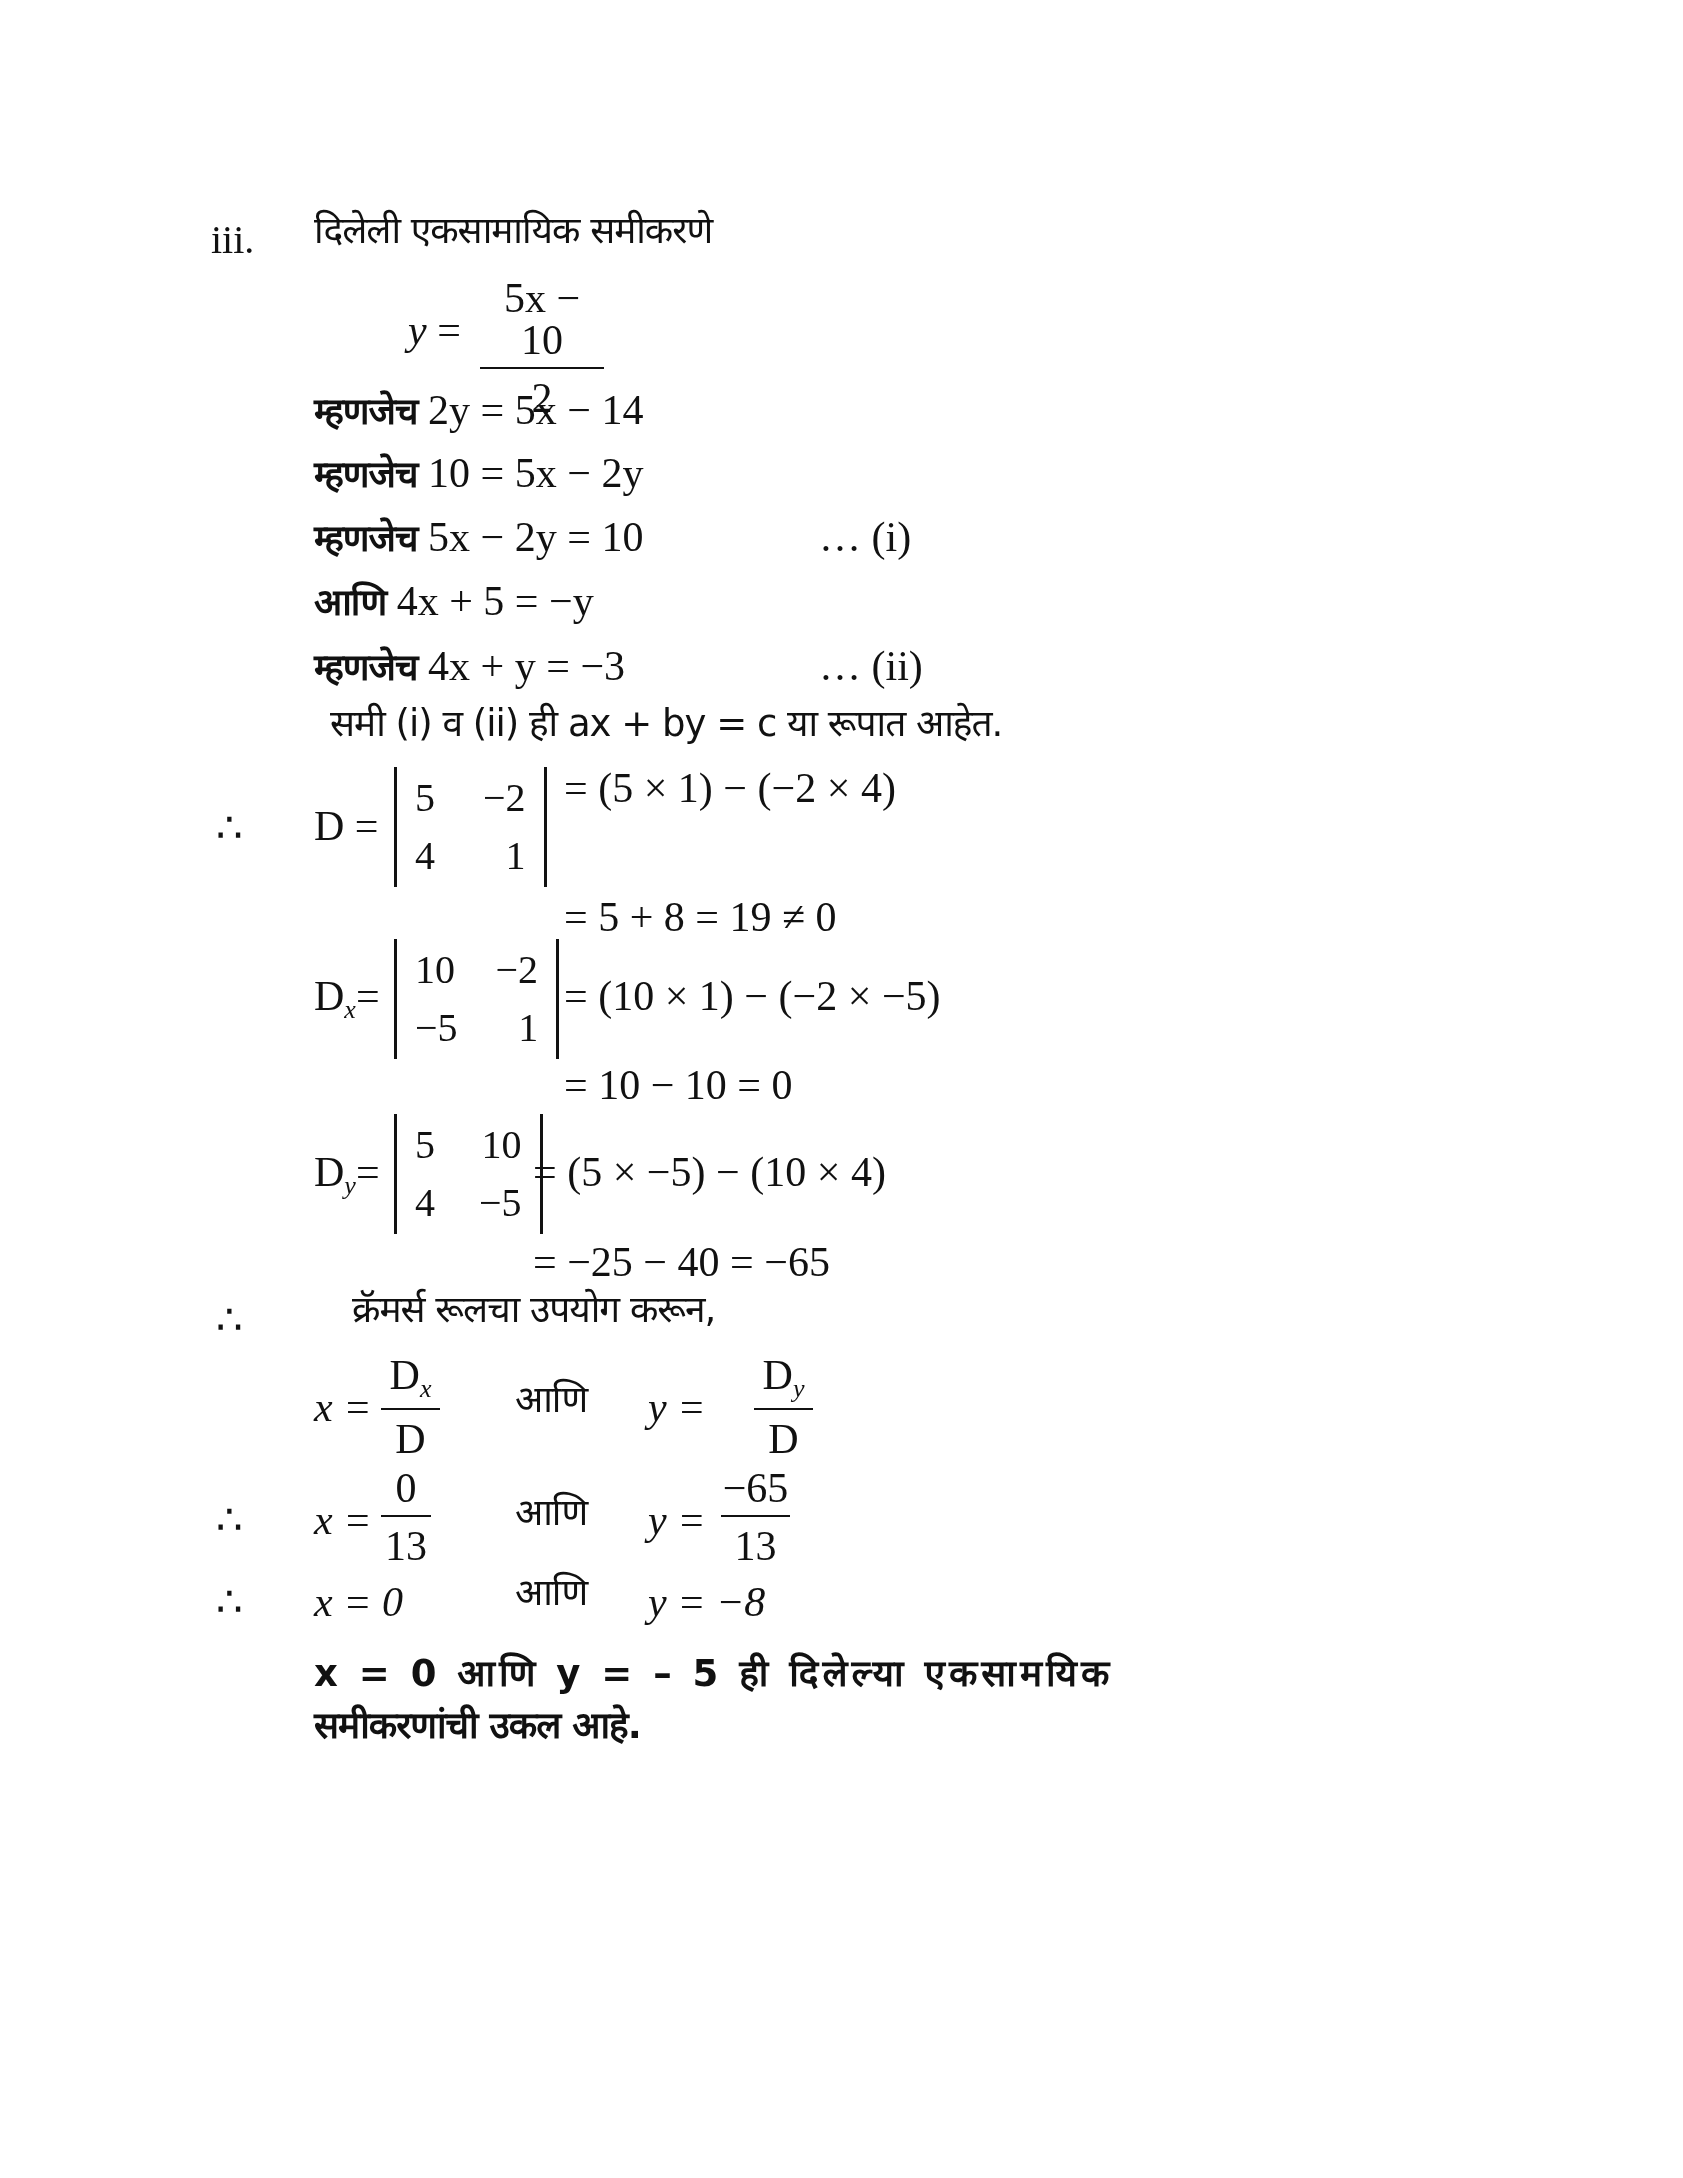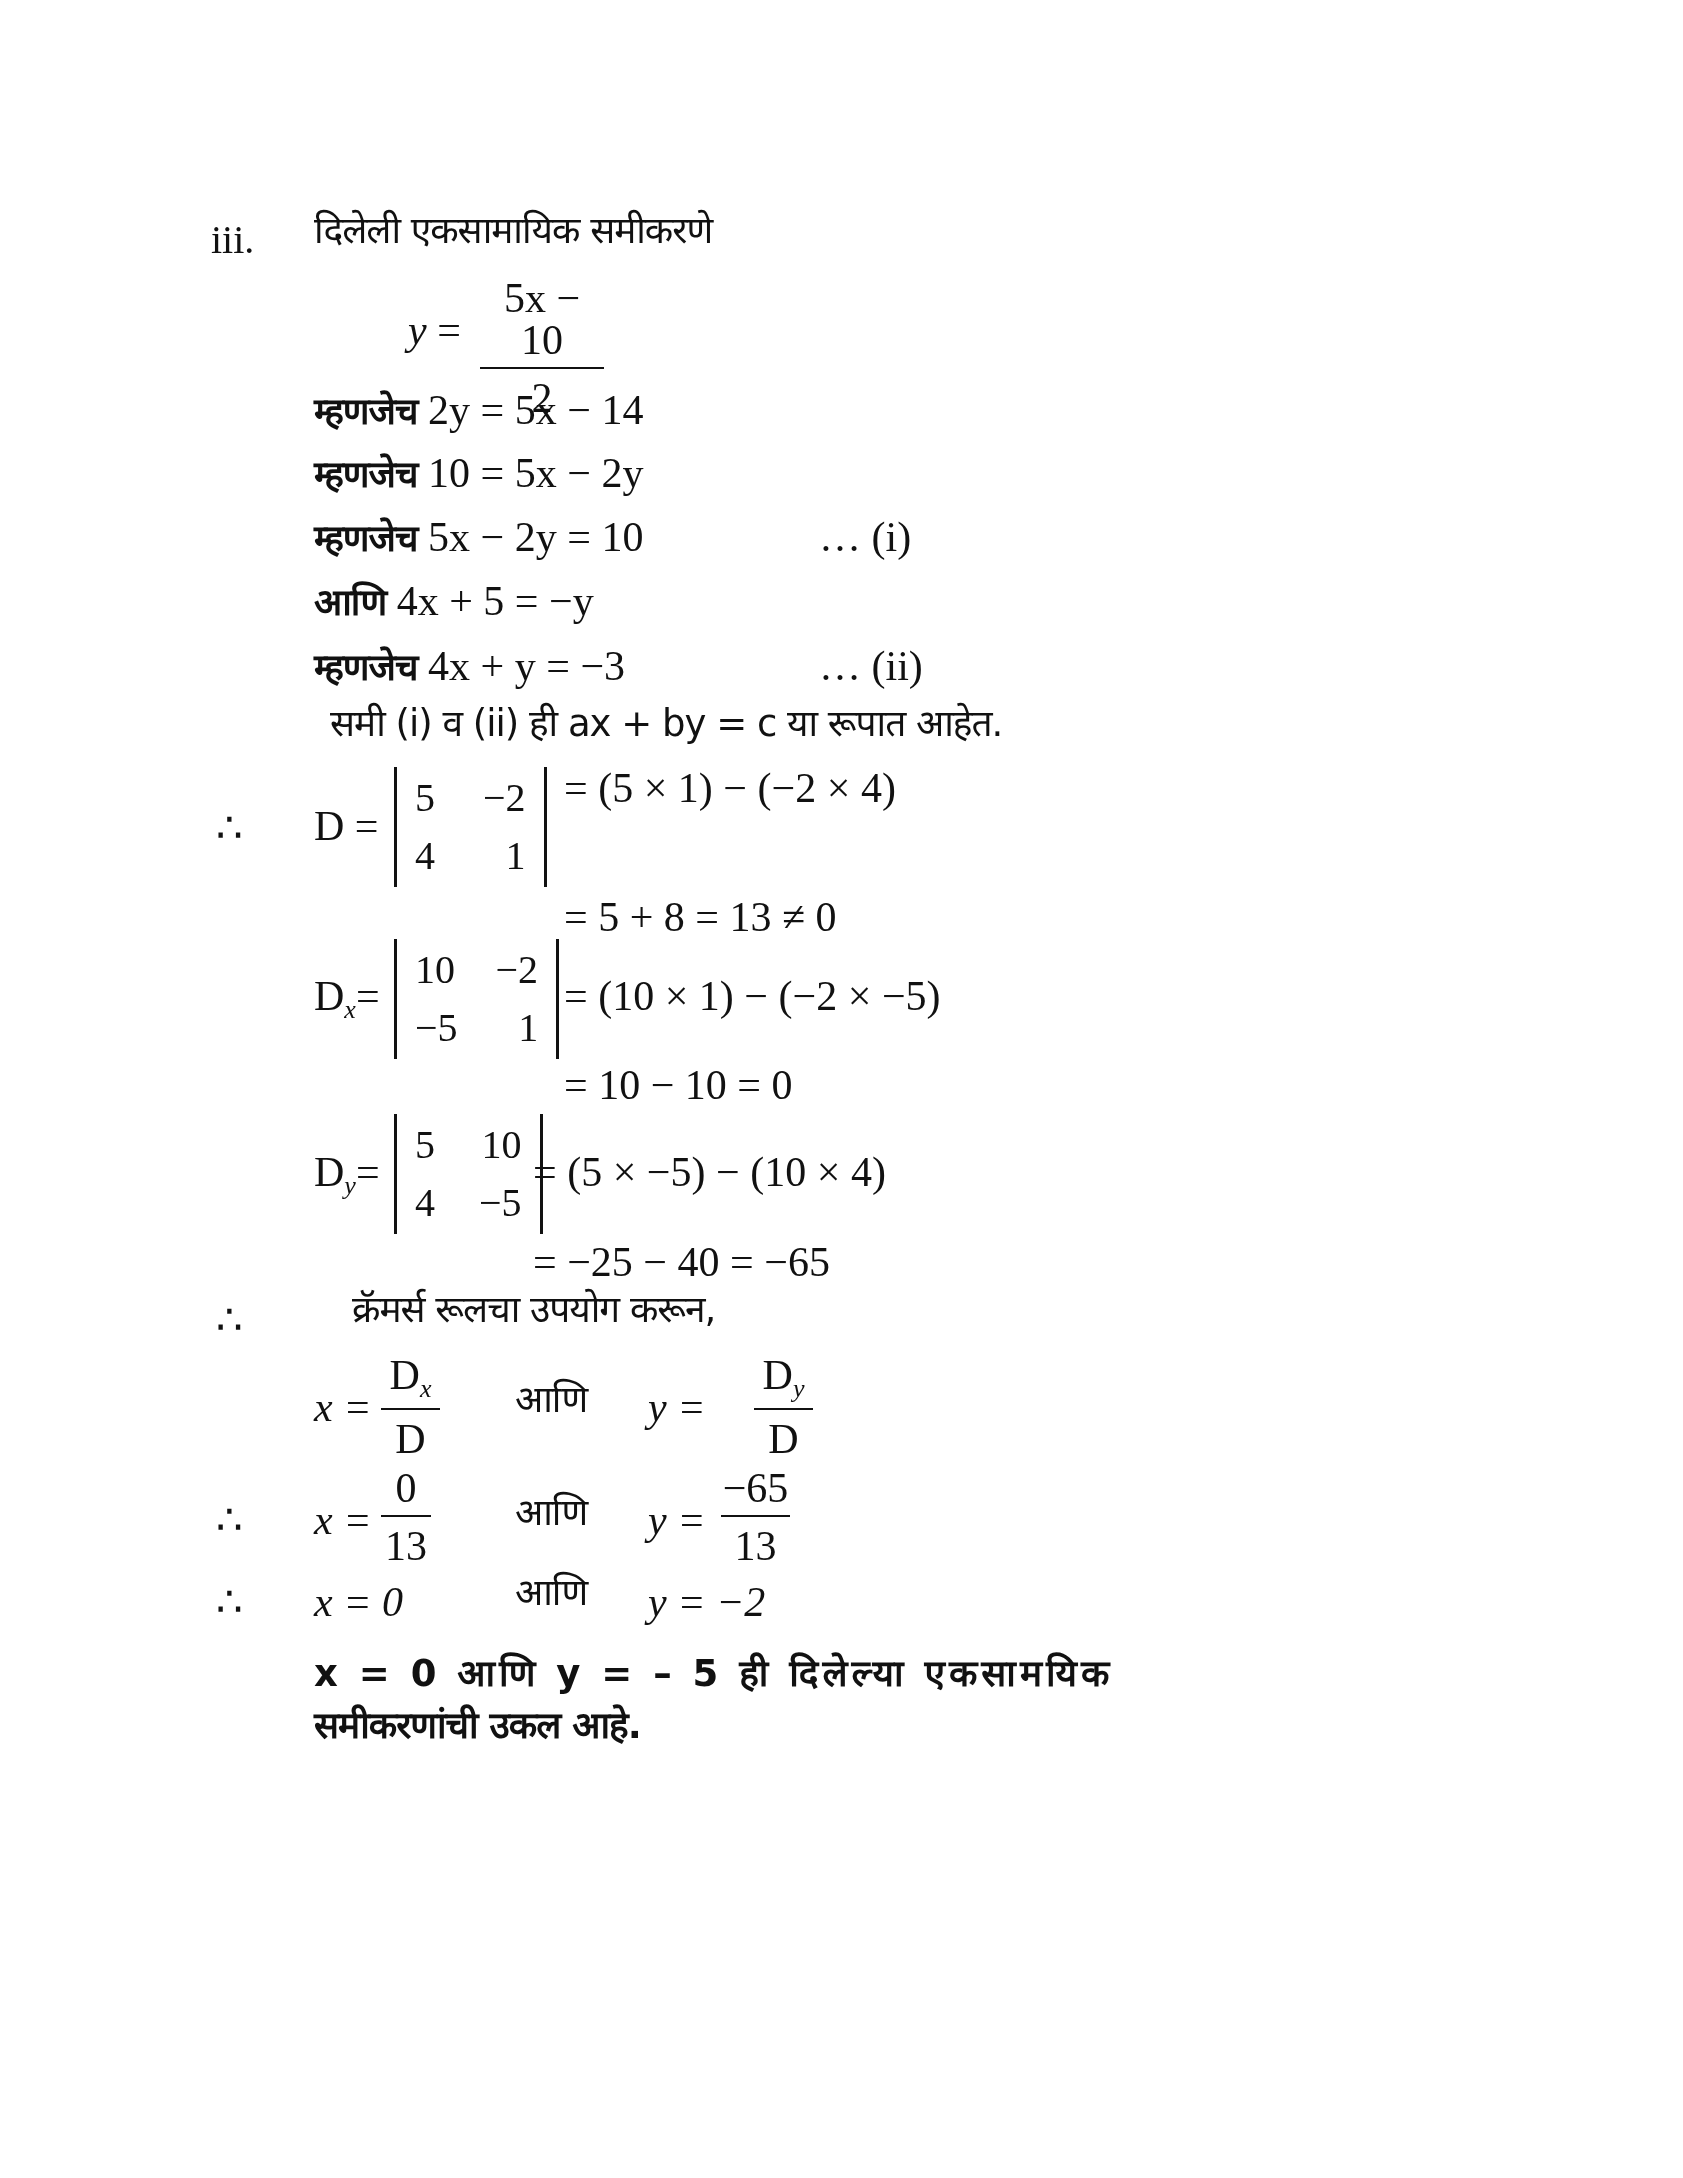--- a/index.html
+++ b/index.html
@@ -70,21 +70,21 @@
           <td class="r" style="padding-left:40px;">−2</td>
         </tr>
   <tr>
           <td>4</td>
           <td class="r" style="padding-left:40px;">1</td>
         </tr>
       </tbody>
     </table>
 </div>
 <div class="abs" style="left:564px;top:767px;">= (5 × 1) − (−2 × 4)</div>
-<div class="abs" style="left:564px;top:896px;">=  5 + 8 = 13 ≠ 0</div>
+<div class="abs" style="left:564px;top:896px;">=  5 + 8 = 19 ≠ 0</div>
 
 <div class="abs" style="left:314px;top:975px;">
   <span>D</span><sub>x</sub><span>=</span>
 </div>
 <div class="det" style="left:394px;top:939px;">
   <table>
       <tbody>
         <tr>
           <td>10</td>
           <td class="r" style="padding-left:30px;">−2</td>
@@ -147,17 +147,17 @@
 <div class="abs" style="left:648px;top:1499px;"><i>y =</i></div>
 <div class="frac" style="left:721px;top:1467px;width:69px;">
   <span class="num">−65</span>
   <span class="bar"></span>
   <span class="den">13</span>
 </div>
 
 <div class="abs" style="left:216px;top:1581px;">∴</div>
 <div class="abs" style="left:314px;top:1581px;"><i>x = 0</i></div>
 <div class="abs dev" style="left:515px;top:1574px;">आणि</div>
-<div class="abs" style="left:648px;top:1581px;"><i>y = −2</i></div>
+<div class="abs" style="left:648px;top:1581px;"><i>y = −8</i></div>
 
 <div class="abs dev bold" style="left:314px;top:1643px;letter-spacing:4px;margin-top:12px;">x = 0 आणि y = – 5 ही दिलेल्या एकसामयिक</div>
 <div class="abs dev bold" style="left:314px;top:1707px;">समीकरणांची उकल आहे.</div>
 
 
 </body></html>

